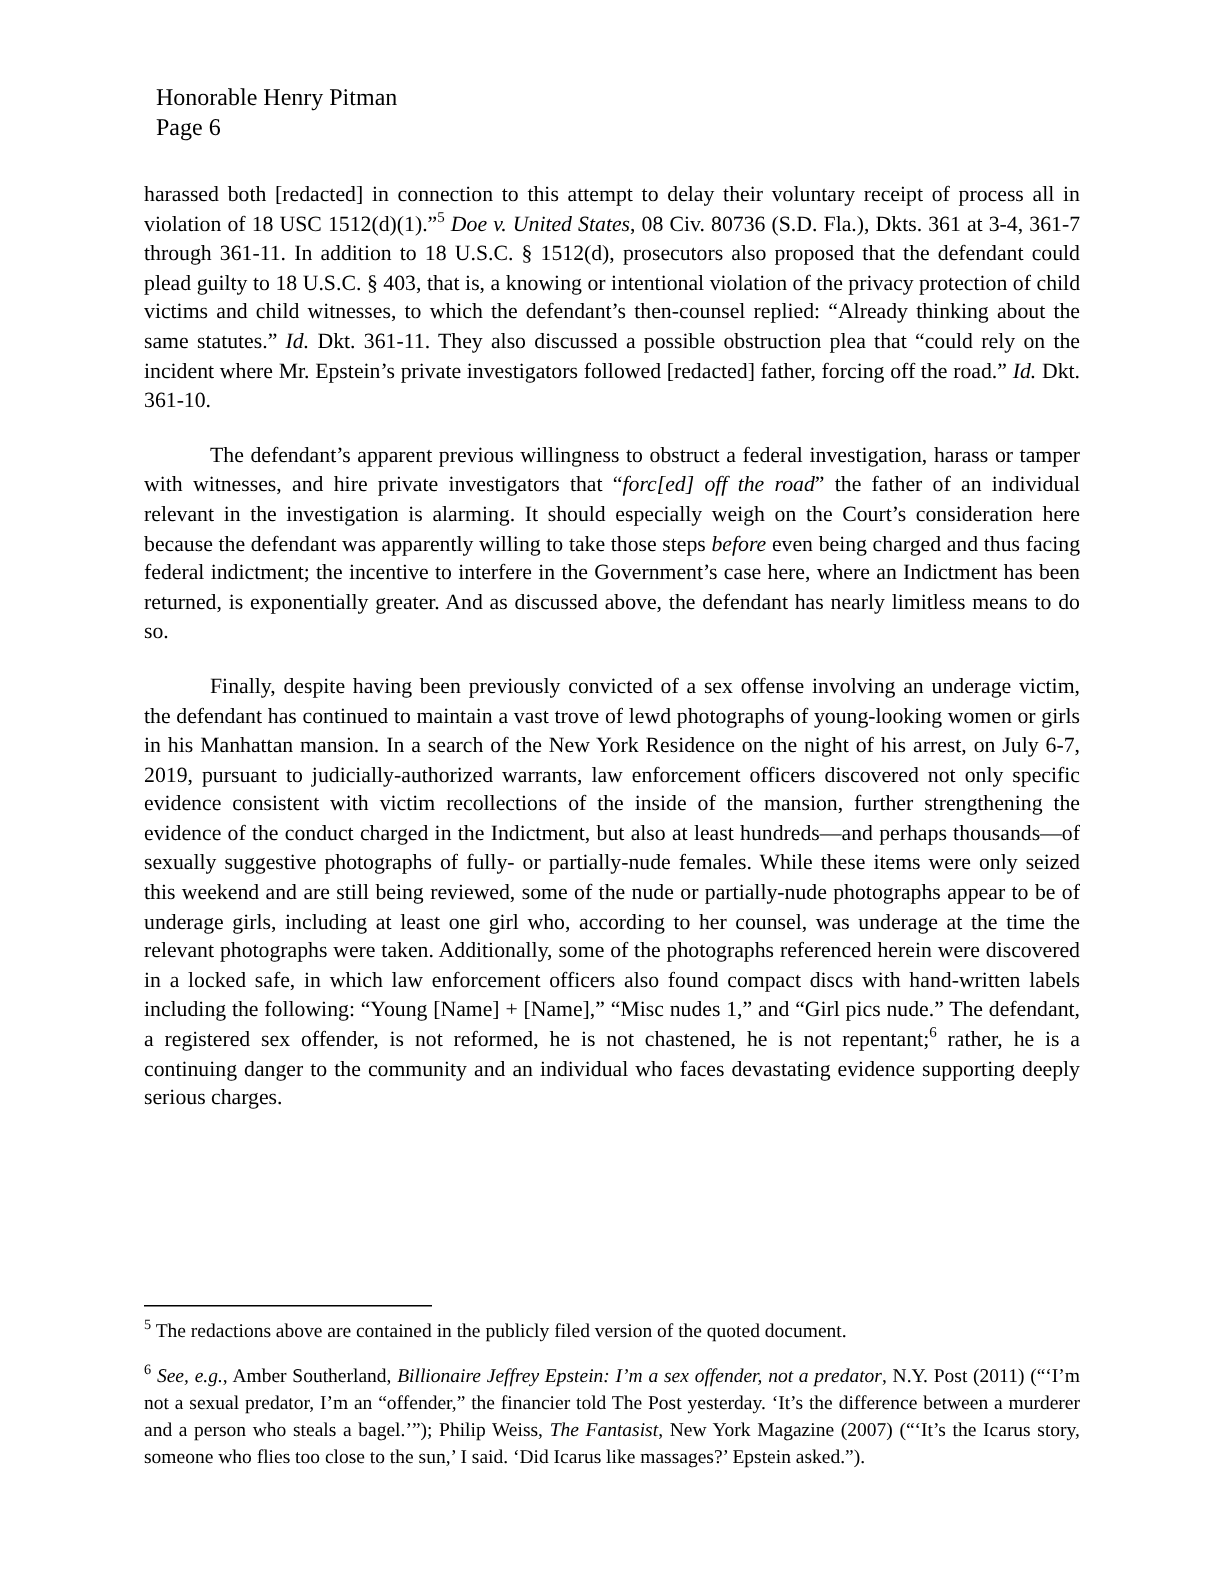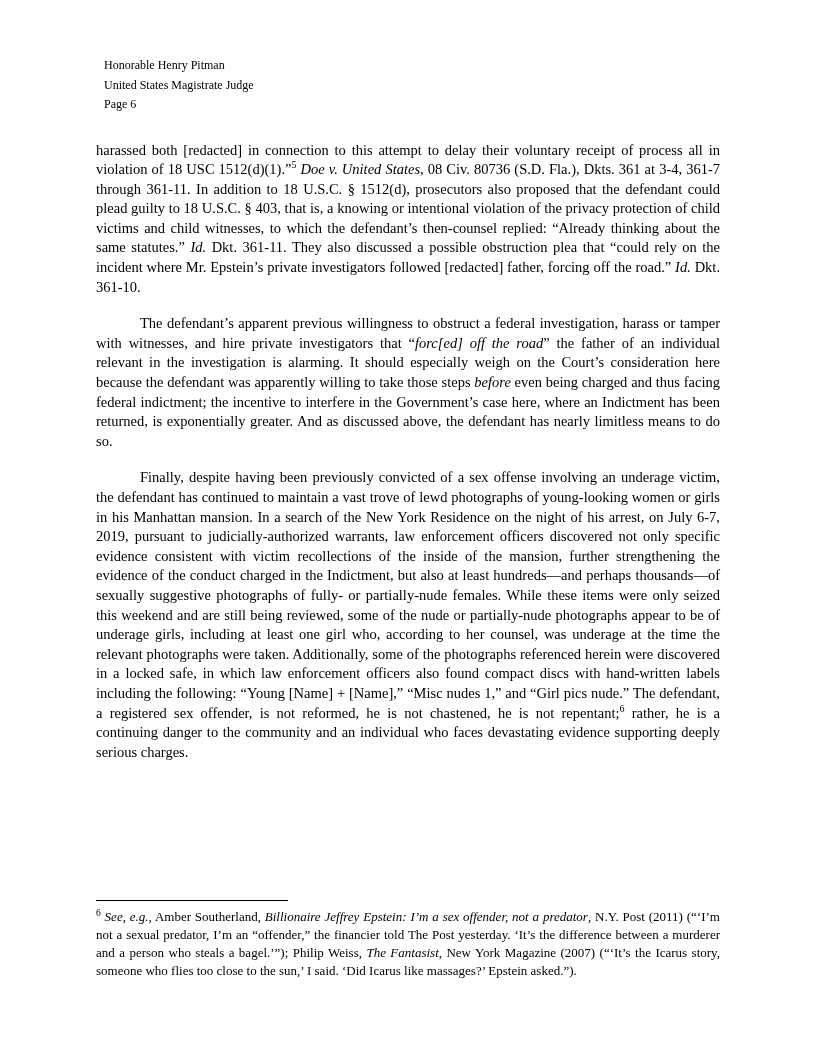--- a/index.html
+++ b/index.html
@@ -15,21 +15,21 @@
     -webkit-font-smoothing: antialiased;
   }
   .page {
     position: relative;
     width: 816px;
     height: 1056px;
     box-sizing: border-box;
     padding: 56px 96px 40px 96px;
   }
   .letterhead {
-    font-size: 12px;
+    font-size: 16px;
     line-height: 19.5px;
     margin-left: 8px;
     margin-bottom: 26px;
   }
   .letterhead div {
     white-space: pre;
   }
   p.body-par {
     font-size: 14.5px;
     line-height: 19.6px;
@@ -71,30 +71,30 @@
     line-height: 0;
   }
 </style>
 </head>
 <body>
 
 <div class="page">
 
   <div class="letterhead">
     <div>Honorable Henry Pitman</div>
-    <div>United States Magistrate Judge</div>
     <div>Page 6</div>
   </div>
 
   <div id="body-text">
       <p class="body-par"><span>harassed both [redacted] in connection to this attempt to delay their voluntary receipt of process all in violation of 18 USC 1512(d)(1).”</span><sup>5</sup><span>  </span><i>Doe v. United States</i><span>, 08 Civ. 80736 (S.D. Fla.), Dkts. 361 at 3-4, 361-7 through 361-11.  In addition to 18 U.S.C. § 1512(d), prosecutors also proposed that the defendant could plead guilty to 18 U.S.C. § 403, that is, a knowing or intentional violation of the privacy protection of child victims and child witnesses, to which the defendant’s then-counsel replied: “Already thinking about the same statutes.”  </span><i>Id.</i><span> Dkt. 361-11.  They also discussed a possible obstruction plea that “could rely on the incident where Mr. Epstein’s private investigators followed [redacted] father, forcing off the road.”  </span><i>Id.</i><span> Dkt. 361-10.</span></p>
       <p class="body-par indent"><span>The defendant’s apparent previous willingness to obstruct a federal investigation, harass or tamper with witnesses, and hire private investigators that “</span><i>forc[ed] off the road</i><span>” the father of an individual relevant in the investigation is alarming.  It should especially weigh on the Court’s consideration here because the defendant was apparently willing to take those steps </span><i>before</i><span> even being charged and thus facing federal indictment; the incentive to interfere in the Government’s case here, where an Indictment has been returned, is exponentially greater.  And as discussed above, the defendant has nearly limitless means to do so.</span></p>
       <p class="body-par indent"><span>Finally, despite having been previously convicted of a sex offense involving an underage victim, the defendant has continued to maintain a vast trove of lewd photographs of young-looking women or girls in his Manhattan mansion.  In a search of the New York Residence on the night of his arrest, on July 6-7, 2019, pursuant to judicially-authorized warrants, law enforcement officers discovered not only specific evidence consistent with victim recollections of the inside of the mansion, further strengthening the evidence of the conduct charged in the Indictment, but also at least hundreds—and perhaps thousands—of sexually suggestive photographs of fully- or partially-nude females.  While these items were only seized this weekend and are still being reviewed, some of the nude or partially-nude photographs appear to be of underage girls, including at least one girl who, according to her counsel, was underage at the time the relevant photographs were taken.  Additionally, some of the photographs referenced herein were discovered in a locked safe, in which law enforcement officers also found compact discs with hand-written labels including the following: “Young [Name] + [Name],” “Misc nudes 1,” and “Girl pics nude.”  The defendant, a registered sex offender, is not reformed, he is not chastened, he is not repentant;</span><sup>6</sup><span> rather, he is a continuing danger to the community and an individual who faces devastating evidence supporting deeply serious charges.</span></p>
     </div>
 
   <div class="footnote-area">
     <div class="fn-rule"></div>
     <div id="footnotes">
+        <p class="footnote"><span class="fn-mark">5</span><span> The redactions above are contained in the publicly filed version of the quoted document.</span></p>
         <p class="footnote"><span class="fn-mark">6</span><span> </span><i>See, e.g.</i><span>, Amber Southerland, </span><i>Billionaire Jeffrey Epstein: I’m a sex offender, not a predator</i><span>, N.Y. Post (2011) (“‘I’m not a sexual predator, I’m an “offender,” the financier told The Post yesterday.  ‘It’s the difference between a murderer and a person who steals a bagel.’”); Philip Weiss, </span><i>The Fantasist</i><span>, New York Magazine (2007) (“‘It’s the Icarus story, someone who flies too close to the sun,’ I said.  ‘Did Icarus like massages?’ Epstein asked.”).</span></p>
       </div>
   </div>
 
 </div>
 
 </body></html>

